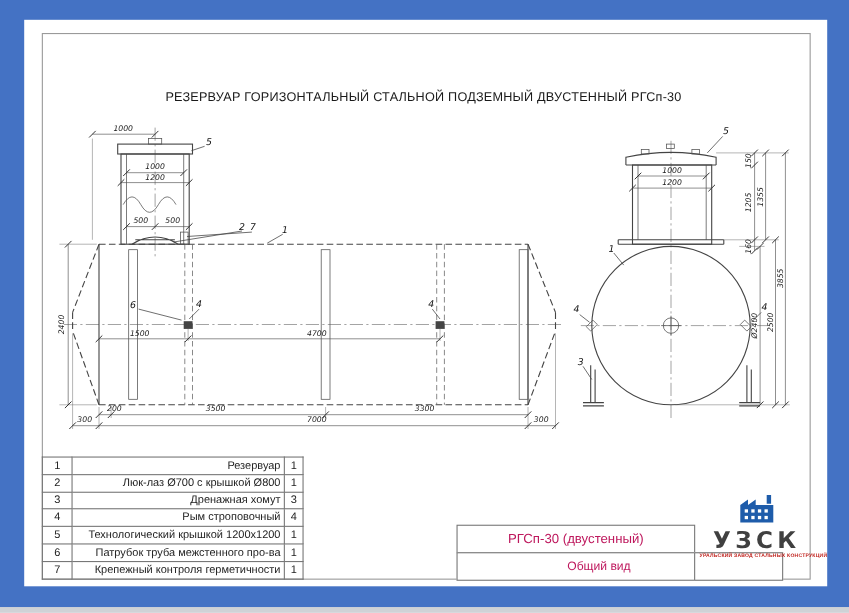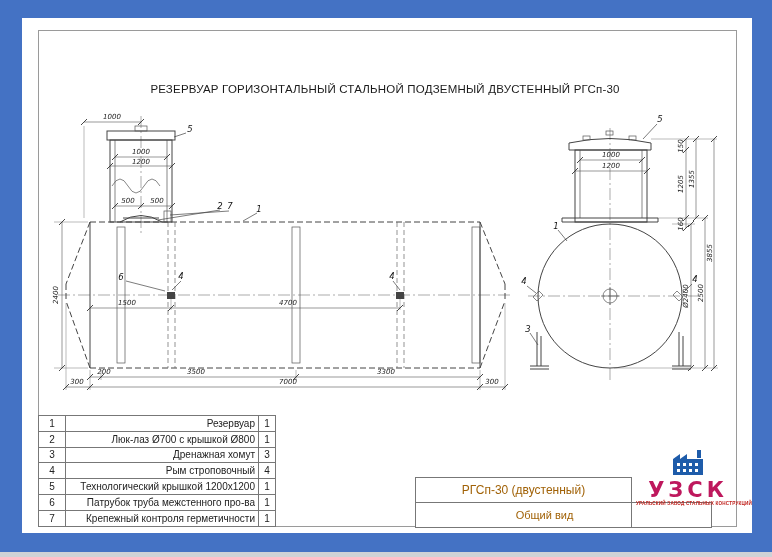--- a/index.html
+++ b/index.html
@@ -26,26 +26,26 @@
   .ct{font:italic 8.5px "DejaVu Sans",sans-serif;fill:#111;text-anchor:middle;}
   
   table.parts{position:absolute;left:38px;top:415px;border-collapse:collapse;}
   table.parts td{border:1px solid #777;font-size:10px;color:#222;height:14.8px;
                  padding:0 3px;white-space:nowrap;}
   td.cno{width:20px;text-align:center;}
   td.cname{width:186px;text-align:right;margin-left:43px;}
   td.cqty{width:10px;text-align:center;}
   
   .tb-cell{position:absolute;border:1px solid #777;box-sizing:border-box;
-           display:flex;align-items:center;justify-content:center;color:#a16207;background:#fff;}
+           display:flex;align-items:center;justify-content:center;color:#be185d;background:#fff;}
   .tb-model{left:415px;top:477px;width:217px;height:26px;font-size:12px;}
   .tb-view{left:415px;top:502px;width:259px;height:26px;font-size:11px;}
   .tb-extra{left:631px;top:502px;width:81px;height:26px;}
   .logo{position:absolute;left:636px;top:449px;width:104px;text-align:center;}
-  .logo-abbr{font-size:21px;font-weight:bold;color:#be185d;letter-spacing:4px;
+  .logo-abbr{font-size:21px;font-weight:bold;color:#404040;letter-spacing:4px;
              line-height:20px;font-family:"DejaVu Sans",sans-serif;}
   .logo-tag{font-size:4.6px;color:#c0221d;font-weight:bold;letter-spacing:.2px;
             margin-top:1px;white-space:nowrap;}
   .bottom-strip{position:absolute;left:0;top:552px;width:772px;height:5px;background:#cfd2d6;}
 </style>
 </head>
 <body>
 
 <div class="blue-frame"></div>
 <div class="bottom-strip"></div>

